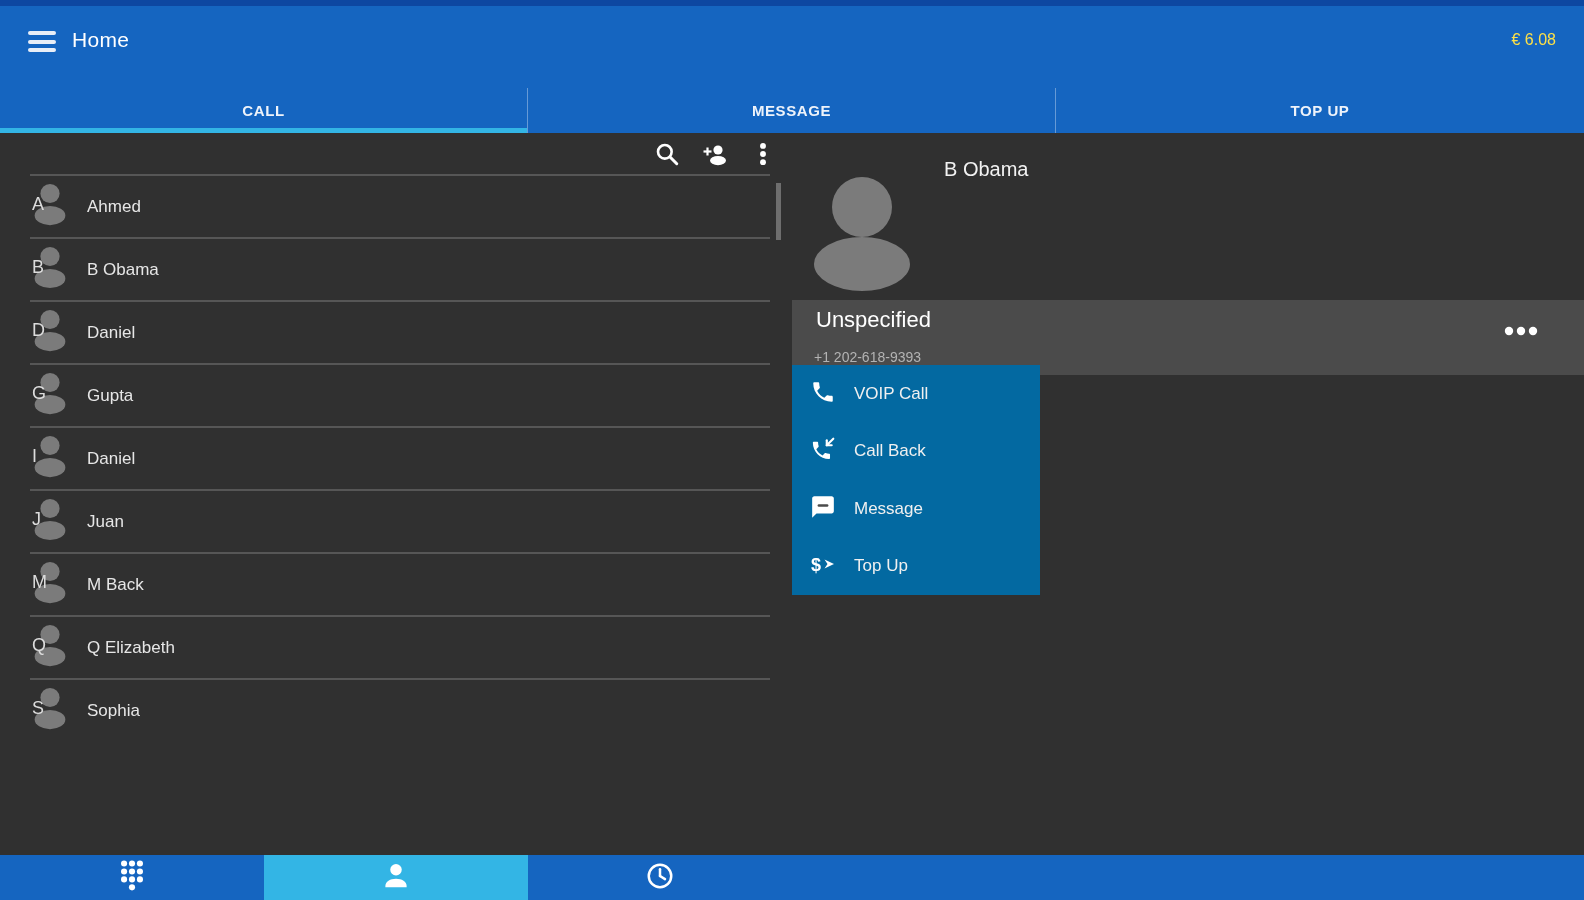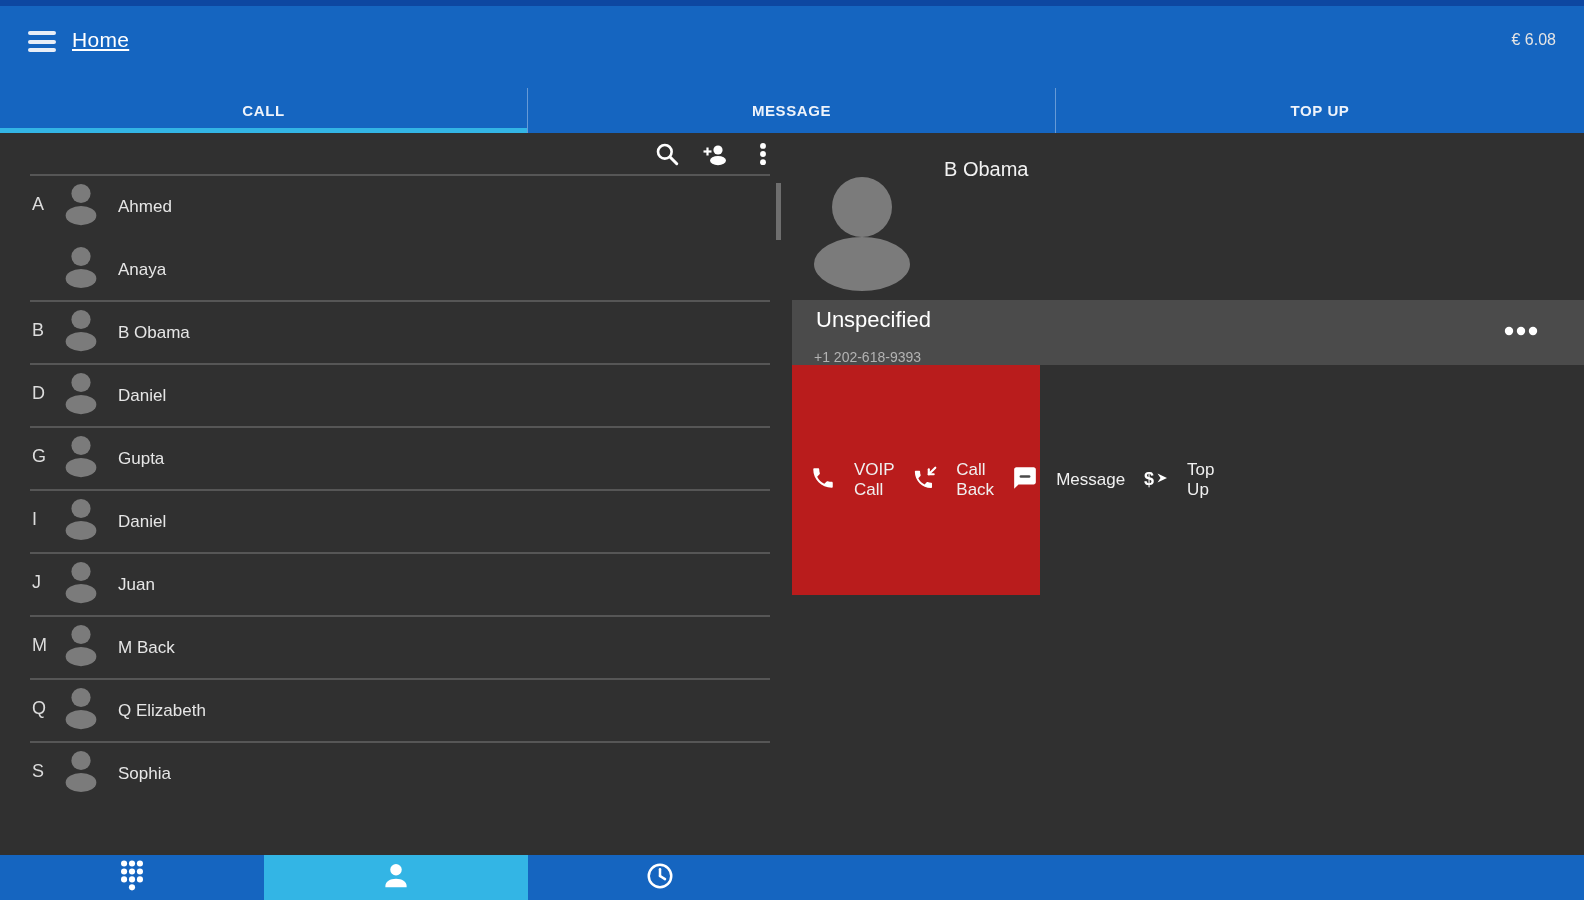--- a/index.html
+++ b/index.html
@@ -5,56 +5,56 @@
   * { margin:0; padding:0; box-sizing:border-box; }
   html,body { width:1584px; height:900px; overflow:hidden; background:#303030;
               font-family:"Liberation Sans", sans-serif; }
   .stage { position:relative; width:1584px; height:900px; background:#303030; }
 
   
   .appbar { position:absolute; left:0; top:0; width:1584px; height:88px; background:#1565c0; }
   .status-strip { position:absolute; left:0; top:0; width:1584px; height:6px; background:#0d47a1; }
   .hamburger { position:absolute; left:28px; top:31px; width:28px; height:22px; cursor:pointer; }
   .hamburger div { width:28px; height:4px; background:#e8eef7; border-radius:2px; margin-bottom:4.5px; }
-  .appbar-title { position:absolute; left:72px; top:28px; font-size:21px; color:#ffffff; letter-spacing:.3px;text-decoration:underline; }
-  .balance { position:absolute; right:28px; top:31px; font-size:16px; color:#e5e5e5; }
+  .appbar-title { position:absolute; left:72px; top:28px; font-size:21px; color:#ffffff; letter-spacing:.3px; }
+  .balance { position:absolute; right:28px; top:31px; font-size:16px; color:#fde047; }
 
   
   .tabbar { position:absolute; left:0; top:88px; width:1584px; height:45px; background:#1565c0; display:flex; }
   .tab { width:528px; height:45px; display:flex; align-items:center; justify-content:center;
          color:#eef3fa; font-size:15px; font-weight:bold; letter-spacing:.6px; position:relative; cursor:pointer; }
   .tab.divider-right { border-right:1px solid rgba(255,255,255,.35); }
   .tab.active::after { content:""; position:absolute; left:0; bottom:0; width:100%; height:5px; background:#33b5e5; }
 
   
   .content { position:absolute; left:0; top:133px; width:1584px; height:722px; background:#303030; }
 
   
   .left-panel { position:absolute; left:0; top:0; width:792px; height:722px; }
   .list-toolbar { height:42px; display:flex; align-items:center; justify-content:flex-end;
                   gap:22px; padding-right:16px; }
   .tool-icon { width:26px; height:26px; display:flex; align-items:center; justify-content:center; cursor:pointer; }
   .sep { border-top:2px solid #565656; margin:-1px 22px -1px 30px; }
   .section { position:relative; }
   .letter { position:absolute; left:32px; top:19px; font-size:18px; color:#dcdcdc; }
-  .contact-row { height:63px; display:flex; align-items:center; padding-left:58px; cursor:pointer; }
+  .contact-row { height:63px; display:flex; align-items:center; padding-left:27px; cursor:pointer; }
   .contact-row svg { width:46px; height:50px; flex:0 0 auto; }
   .contact-name { margin-left:14px; font-size:17px; color:#e6e6e6; }
   .scrollbar { position:absolute; left:776px; top:50px; width:5px; height:57px; background:#6e6e6e; }
 
   
   .right-panel { position:absolute; left:792px; top:0; width:792px; height:722px; }
   .detail-avatar { position:absolute; left:22px; top:43px; width:96px; height:115px; }
   .detail-name { position:absolute; left:152px; top:25px; font-size:20px; color:#f2f2f2; }
-  .number-row { position:absolute; left:0; top:167px; width:792px; height:65px; background:#4b4b4b; cursor:pointer; }
+  .number-row { position:absolute; left:0; top:167px; width:792px; height:75px; background:#4b4b4b; cursor:pointer; }
   .number-label { position:absolute; left:24px; top:7px; font-size:22px; color:#ffffff; }
   .number-value { position:absolute; left:22px; top:49px; font-size:14px; color:#b3b3b3; }
   .more-dots { position:absolute; right:44px; top:22px; width:38px; height:18px; cursor:pointer; }
-  .action-menu { position:absolute; left:0; top:232px; width:248px; height:230px; background:#b91c1c;
-                 display:flex; }
+  .action-menu { position:absolute; left:0; top:232px; width:248px; height:230px; background:#0369a1;
+                 display:flex; flex-direction:column; }
   .menu-item { flex:1; display:flex; align-items:center; gap:18px; padding-left:18px; cursor:pointer; }
   .menu-item svg { width:26px; height:26px; flex:0 0 auto; }
   .menu-label { font-size:17px; color:#f0f0f0; }
 
   
   .bottom-nav { position:absolute; left:0; top:855px; width:1584px; height:45px; background:#1565c0; display:flex; }
   .nav-item { width:264px; height:45px; display:flex; align-items:center; justify-content:center; cursor:pointer; }
   .nav-item.active { background:#33b5e5; }
   .nav-item svg { width:30px; height:34px; }
 </style>
@@ -109,27 +109,20 @@
       <div class="sep"></div>
       <div id="contact-list">
           <div class="section">
             <div class="letter">A</div>
             <div class="contact-row">
               <span><svg viewBox="0 0 48 52">
                   <circle cx="24" cy="14" r="10" fill="#7b7b7b"></circle>
                   <ellipse cx="24" cy="37" rx="16" ry="10" fill="#7b7b7b"></ellipse>
                 </svg></span>
               <span class="contact-name">Ahmed</span>
-            </div>
-            <div class="contact-row">
-              <span><svg viewBox="0 0 48 52">
-                  <circle cx="24" cy="14" r="10" fill="#7b7b7b"></circle>
-                  <ellipse cx="24" cy="37" rx="16" ry="10" fill="#7b7b7b"></ellipse>
-                </svg></span>
-              <span class="contact-name">Anaya</span>
             </div>
           </div>
           <div class="sep"></div>
           <div class="section">
             <div class="letter">B</div>
             <div class="contact-row">
               <span><svg viewBox="0 0 48 52">
                   <circle cx="24" cy="14" r="10" fill="#7b7b7b"></circle>
                   <ellipse cx="24" cy="37" rx="16" ry="10" fill="#7b7b7b"></ellipse>
                 </svg></span>

